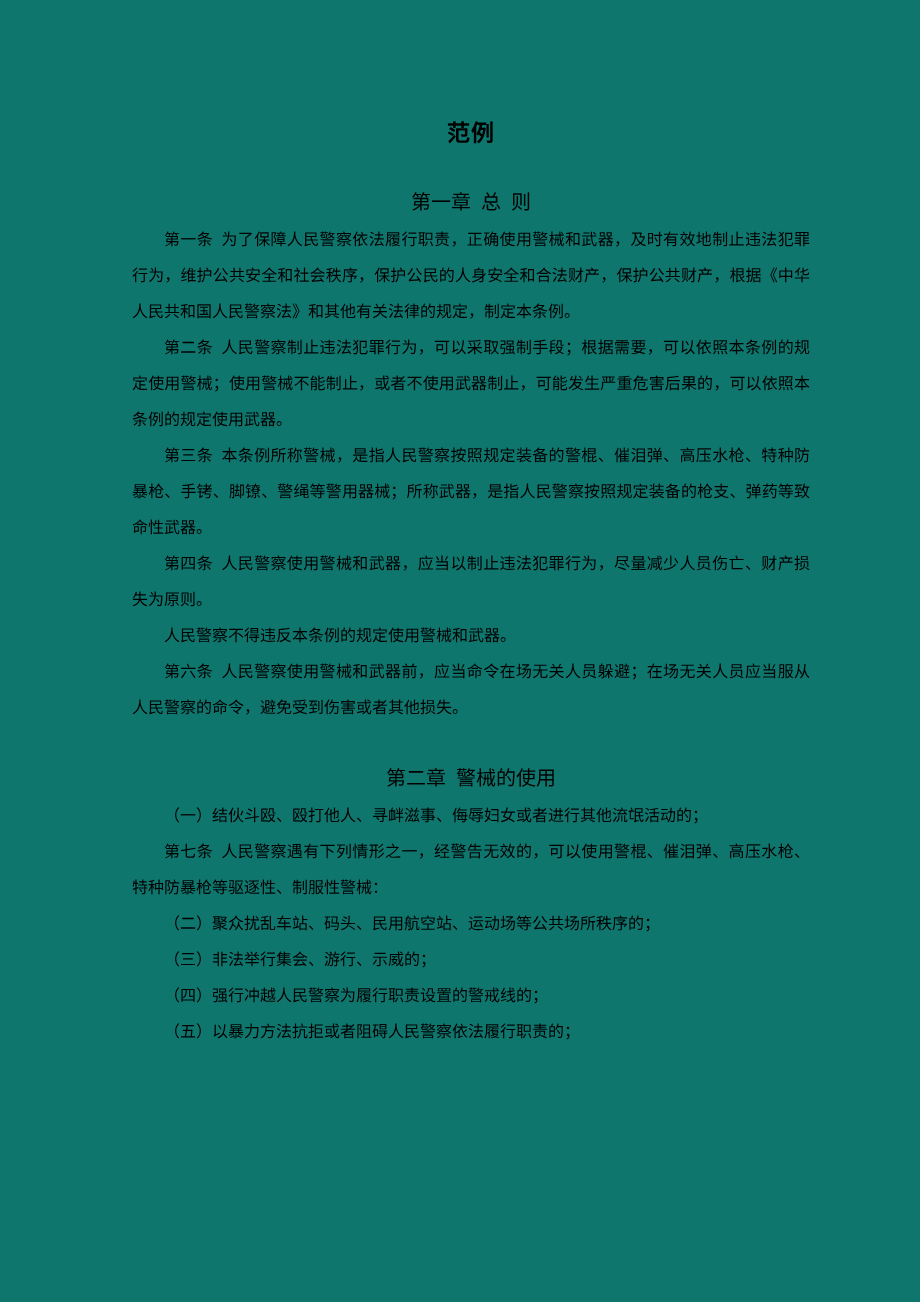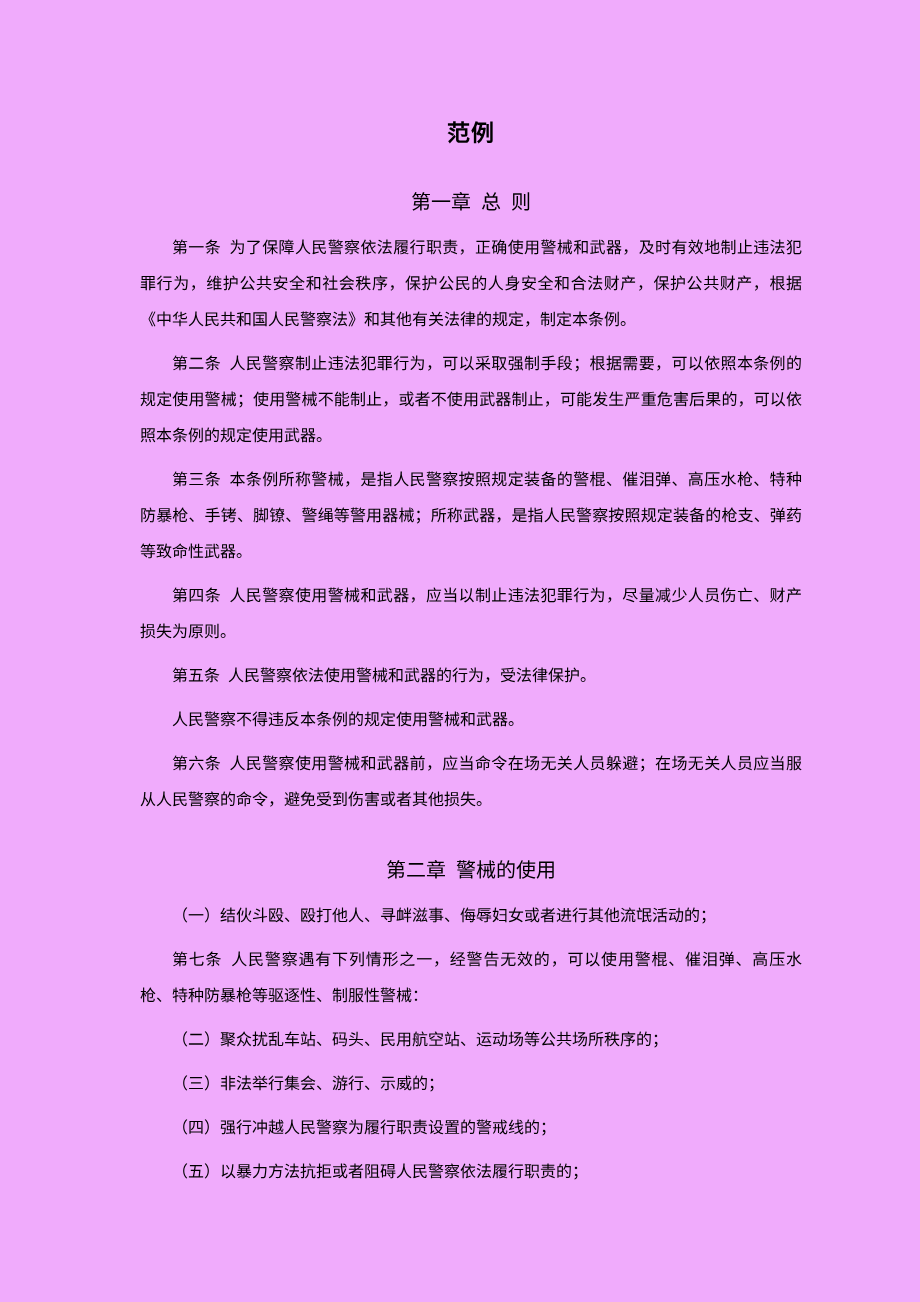--- a/index.html
+++ b/index.html
@@ -14,21 +14,21 @@
     color: #000000;
     font-family: "Liberation Serif", "DejaVu Serif", serif;
     font-size: 16px;
     line-height: 36px;
   }
   .doc-page {
     box-sizing: border-box;
     width: 920px;
     height: 1302px;
     padding: 119px 110px 0 132px;
-    background: #f0abfc;
+    background: #0f766e;
   }
   .doc-title {
     margin: 0;
     font-size: 23px;
     line-height: 30px;
     font-weight: bold;
     text-align: center;
     letter-spacing: 1px;
   }
   .doc-subtitle {
@@ -47,42 +47,41 @@
     text-indent: 0;
     font-family: Liberation Mono, monospace;
   }
   .chapter-heading.first {
     margin-top: 37px;
   }
   .chapter-heading.second {
     margin-top: 36px;
   }
   .para {
-    margin: 8px;
+    margin: 0;
     text-indent: 32px;
     text-align: justify;
     line-height: 36px;
     font-family: Liberation Serif, serif;
   }
 </style>
 </head>
 <body>
 
 <div class="doc-page">
 
   <h1 class="doc-title">范例</h1>
 
 
   <h3 class="chapter-heading first">第一章 总 则</h3>
 
   <p class="para">第一条 为了保障人民警察依法履行职责，正确使用警械和武器，及时有效地制止违法犯罪行为，维护公共安全和社会秩序，保护公民的人身安全和合法财产，保护公共财产，根据《中华人民共和国人民警察法》和其他有关法律的规定，制定本条例。</p>
   <p class="para">第二条 人民警察制止违法犯罪行为，可以采取强制手段；根据需要，可以依照本条例的规定使用警械；使用警械不能制止，或者不使用武器制止，可能发生严重危害后果的，可以依照本条例的规定使用武器。</p>
   <p class="para">第三条 本条例所称警械，是指人民警察按照规定装备的警棍、催泪弹、高压水枪、特种防暴枪、手铐、脚镣、警绳等警用器械；所称武器，是指人民警察按照规定装备的枪支、弹药等致命性武器。</p>
   <p class="para">第四条 人民警察使用警械和武器，应当以制止违法犯罪行为，尽量减少人员伤亡、财产损失为原则。</p>
-  <p class="para">第五条 人民警察依法使用警械和武器的行为，受法律保护。</p>
   <p class="para">人民警察不得违反本条例的规定使用警械和武器。</p>
   <p class="para">第六条 人民警察使用警械和武器前，应当命令在场无关人员躲避；在场无关人员应当服从人民警察的命令，避免受到伤害或者其他损失。</p>
 
   <h3 class="chapter-heading second">第二章 警械的使用</h3>
 
   <p class="para">（一）结伙斗殴、殴打他人、寻衅滋事、侮辱妇女或者进行其他流氓活动的；</p>
   <p class="para">第七条 人民警察遇有下列情形之一，经警告无效的，可以使用警棍、催泪弹、高压水枪、特种防暴枪等驱逐性、制服性警械：</p>
   <p class="para">（二）聚众扰乱车站、码头、民用航空站、运动场等公共场所秩序的；</p>
   <p class="para">（三）非法举行集会、游行、示威的；</p>
   <p class="para">（四）强行冲越人民警察为履行职责设置的警戒线的；</p>

